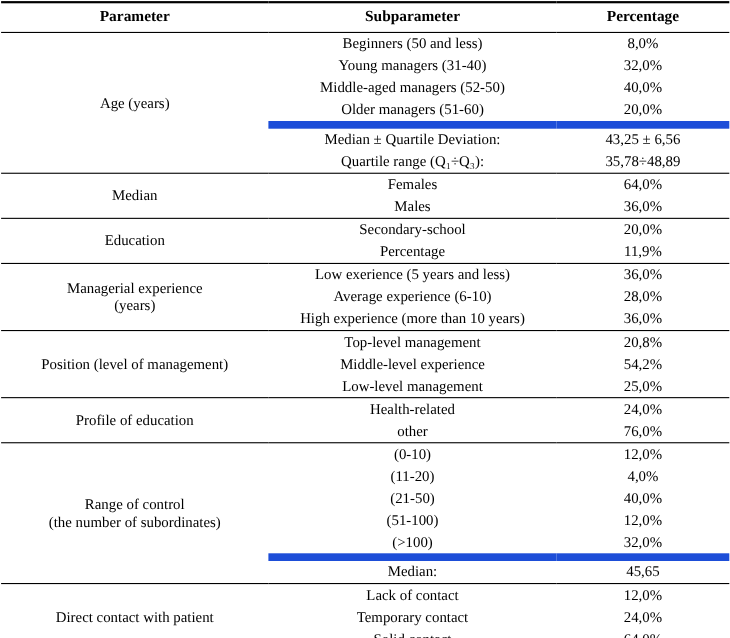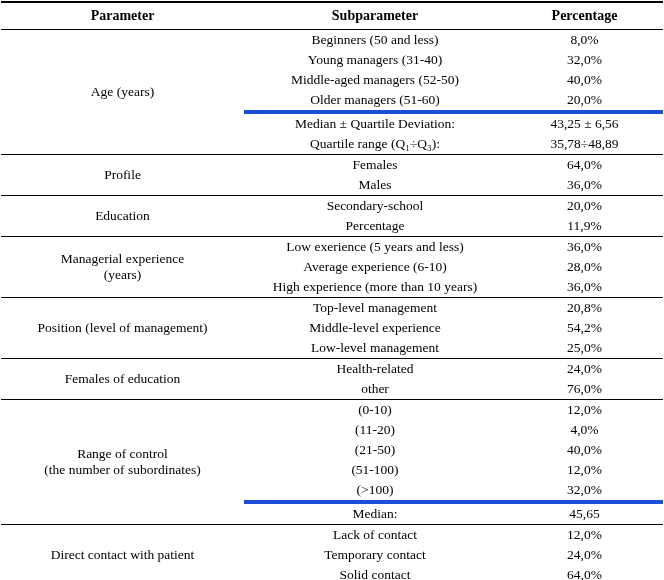--- a/index.html
+++ b/index.html
@@ -44,21 +44,21 @@
     padding: 0 2px;
     line-height: 1.18;
   }
   td.param-cell {
     white-space: pre-line;
   }
   tr.section-start > td {
     border-top: 1px solid #000000;
   }
   td.partial-below {
-    border-bottom: 4px solid #1d4ed8;
+    border-bottom: 7px solid #1d4ed8;
   }
 </style>
 </head>
 <body>
 
 <div class="page">
   <table class="stats-table">
     <colgroup>
       <col class="c1">
       <col class="c2">
@@ -91,21 +91,21 @@
         </tr>
         <tr>
           <td class="sub-cell">Median ± Quartile Deviation:</td>
           <td class="pct-cell">43,25 ± 6,56</td>
         </tr>
         <tr>
           <td class="sub-cell">Quartile range (Q₁÷Q₃):</td>
           <td class="pct-cell">35,78÷48,89</td>
         </tr>
         <tr class="section-start">
-          <td class="param-cell" rowspan="2">Profile</td>
+          <td class="param-cell" rowspan="2">Median</td>
           <td class="sub-cell">Females</td>
           <td class="pct-cell">64,0%</td>
         </tr>
         <tr>
           <td class="sub-cell">Males</td>
           <td class="pct-cell">36,0%</td>
         </tr>
         <tr class="section-start">
           <td class="param-cell" rowspan="2">Education</td>
           <td class="sub-cell">Secondary-school</td>
@@ -136,21 +136,21 @@
         </tr>
         <tr>
           <td class="sub-cell">Middle-level experience</td>
           <td class="pct-cell">54,2%</td>
         </tr>
         <tr>
           <td class="sub-cell">Low-level management</td>
           <td class="pct-cell">25,0%</td>
         </tr>
         <tr class="section-start">
-          <td class="param-cell" rowspan="2">Females of education</td>
+          <td class="param-cell" rowspan="2">Profile of education</td>
           <td class="sub-cell">Health-related</td>
           <td class="pct-cell">24,0%</td>
         </tr>
         <tr>
           <td class="sub-cell">other</td>
           <td class="pct-cell">76,0%</td>
         </tr>
         <tr class="section-start">
           <td class="param-cell" rowspan="6">Range of control
 (the number of subordinates)</td>

